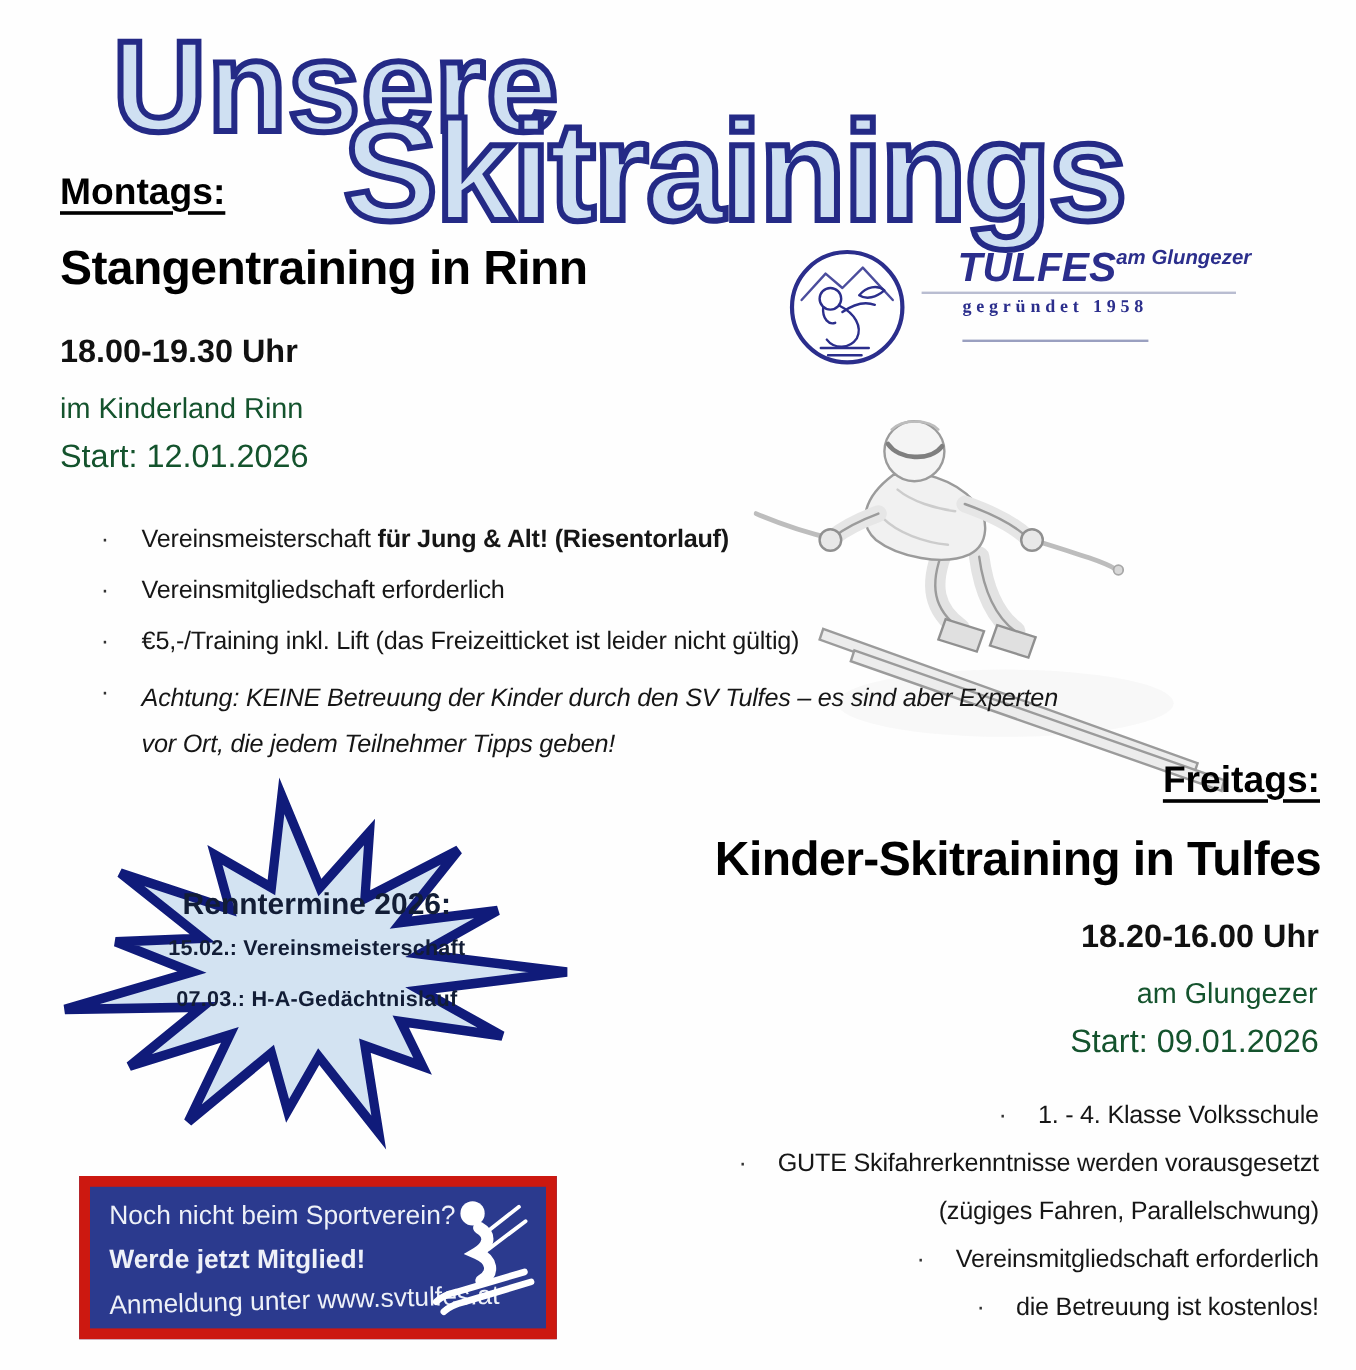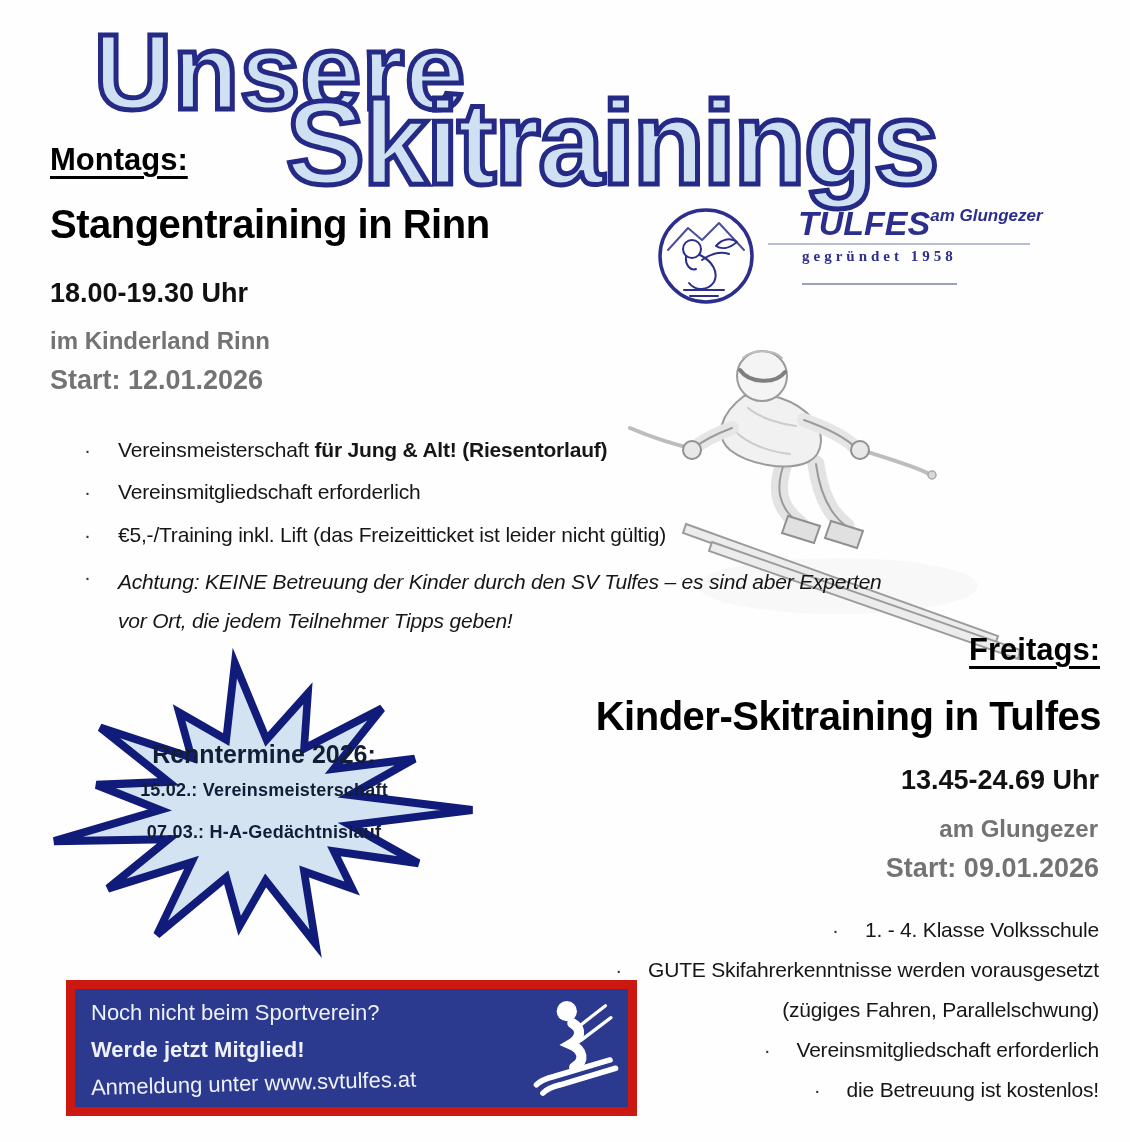--- a/index.html
+++ b/index.html
@@ -28,21 +28,21 @@
   .freitags{top:632px;right:30px;text-align:right;}
 
   .session-title{font-size:40px;font-weight:bold;color:#000;white-space:nowrap;letter-spacing:-0.5px;}
   .h-monday{left:50px;top:202px;}
   .h-friday{top:694px;right:29px;text-align:right;}
 
   .session-time{font-size:27px;font-weight:bold;color:#111;white-space:nowrap;}
   .time-monday{left:50px;top:278px;}
   .time-friday{top:765px;right:31px;text-align:right;}
 
-  .red-line{font-weight:bold;color:#737373;white-space:nowrap;}
+  .red-line{font-weight:normal;color:#14532d;white-space:nowrap;}
   .loc-monday{left:50px;top:327px;font-size:24px;}
   .start-monday{left:50px;top:365px;font-size:27px;}
   .loc-friday{top:815px;right:32px;font-size:24px;text-align:right;}
   .start-friday{top:853px;right:31px;font-size:27px;text-align:right;}
 
   
   .logo{left:656px;top:206px;display:flex;align-items:flex-start;}
   .logo-text{margin-left:6px;color:#2b2e8c;font-style:italic;line-height:1;}
   .logo-line1{font-size:34px;font-weight:bold;letter-spacing:0.5px;white-space:nowrap;}
   .logo-line2{font-size:34px;font-weight:bold;margin-left:36px;white-space:nowrap;}
@@ -69,21 +69,21 @@
   
   .star-wrap{left:30px;top:644px;width:452px;height:322px;}
   .star-wrap svg{position:absolute;left:0;top:0;width:100%;height:100%;}
   .star-text{position:absolute;width:440px;left:14px;text-align:center;color:#121d36;font-weight:bold;white-space:nowrap;}
   .star-heading{top:96px;font-size:25px;}
   .star-item1{top:136px;font-size:18px;letter-spacing:0.2px;}
   .star-item2{top:178px;font-size:18px;letter-spacing:0.2px;}
 
   
   .member-box{
-    left:66px;top:980px;width:571px;height:136px;box-sizing:border-box;
+    left:66px;top:980px;width:398px;height:136px;box-sizing:border-box;
     background:#2b3a8e;border:9px solid #cc1810;text-align:right;
   }
   .member-line{position:absolute;left:16px;color:#eef1f8;font-size:22px;white-space:nowrap;}
   .member-line1{top:11px;}
   .member-line2{top:48px;font-weight:bold;}
   .member-line3{top:86px;transform:rotate(-1.5deg);transform-origin:left center;}
   .member-ski{position:absolute;right:6px;top:8px;width:92px;height:102px;}
 
   .skier-art{left:628px;top:336px;width:404px;height:330px;}
 </style>
@@ -171,21 +171,21 @@
   <svg viewBox="0 0 470 320" preserveAspectRatio="none">
     <polygon points="460,165 333,180 404,218 316,206 335,243 285,226 297,298 245,235 218,280 204,232 132,289 168,217 81,243 144,194 25,196 135,165 69,140 144,137 73,83 168,113 155,68 204,95 213,19 246,95 289,49 285,104 366,64 316,124 400,114 333,150" fill="#d3e3f2" stroke="#101b7a" stroke-width="8" stroke-linejoin="miter"></polygon>
   </svg>
   <div class="star-text star-heading">Renntermine 2026:</div>
   <div class="star-text star-item1">15.02.: Vereinsmeisterschaft</div>
   <div class="star-text star-item2">07.03.: H-A-Gedächtnislauf</div>
 </div>
 
 <div class="abs day-heading freitags">Freitags:</div>
 <div class="abs session-title h-friday">Kinder-Skitraining in Tulfes</div>
-<div class="abs session-time time-friday">13.45-24.69 Uhr</div>
+<div class="abs session-time time-friday">18.20-16.00 Uhr</div>
 <div class="abs red-line loc-friday">am Glungezer</div>
 <div class="abs red-line start-friday">Start: 09.01.2026</div>
 
 <div class="abs rlist">
   <div class="r-row">
     <span class="r-dot">·</span>
     <span>1. - 4. Klasse Volksschule</span>
   </div>
   <div class="r-row">
     <span class="r-dot">·</span>

